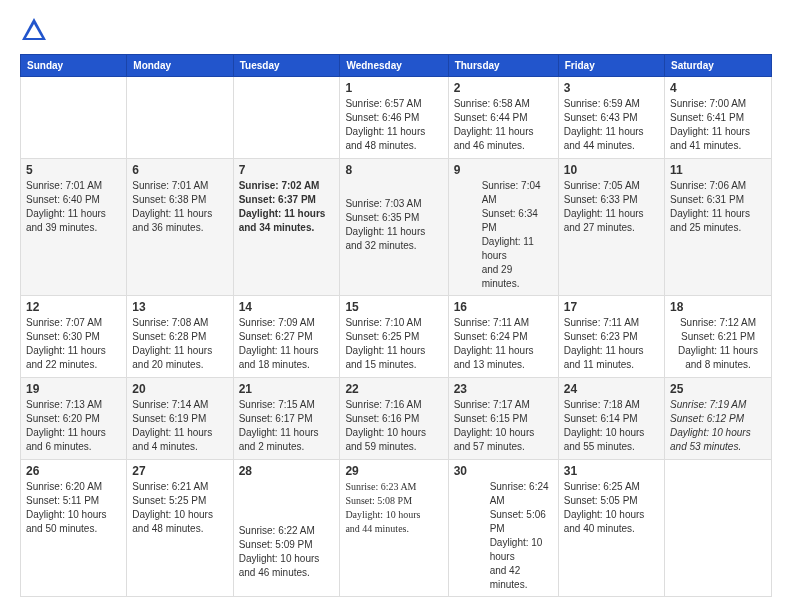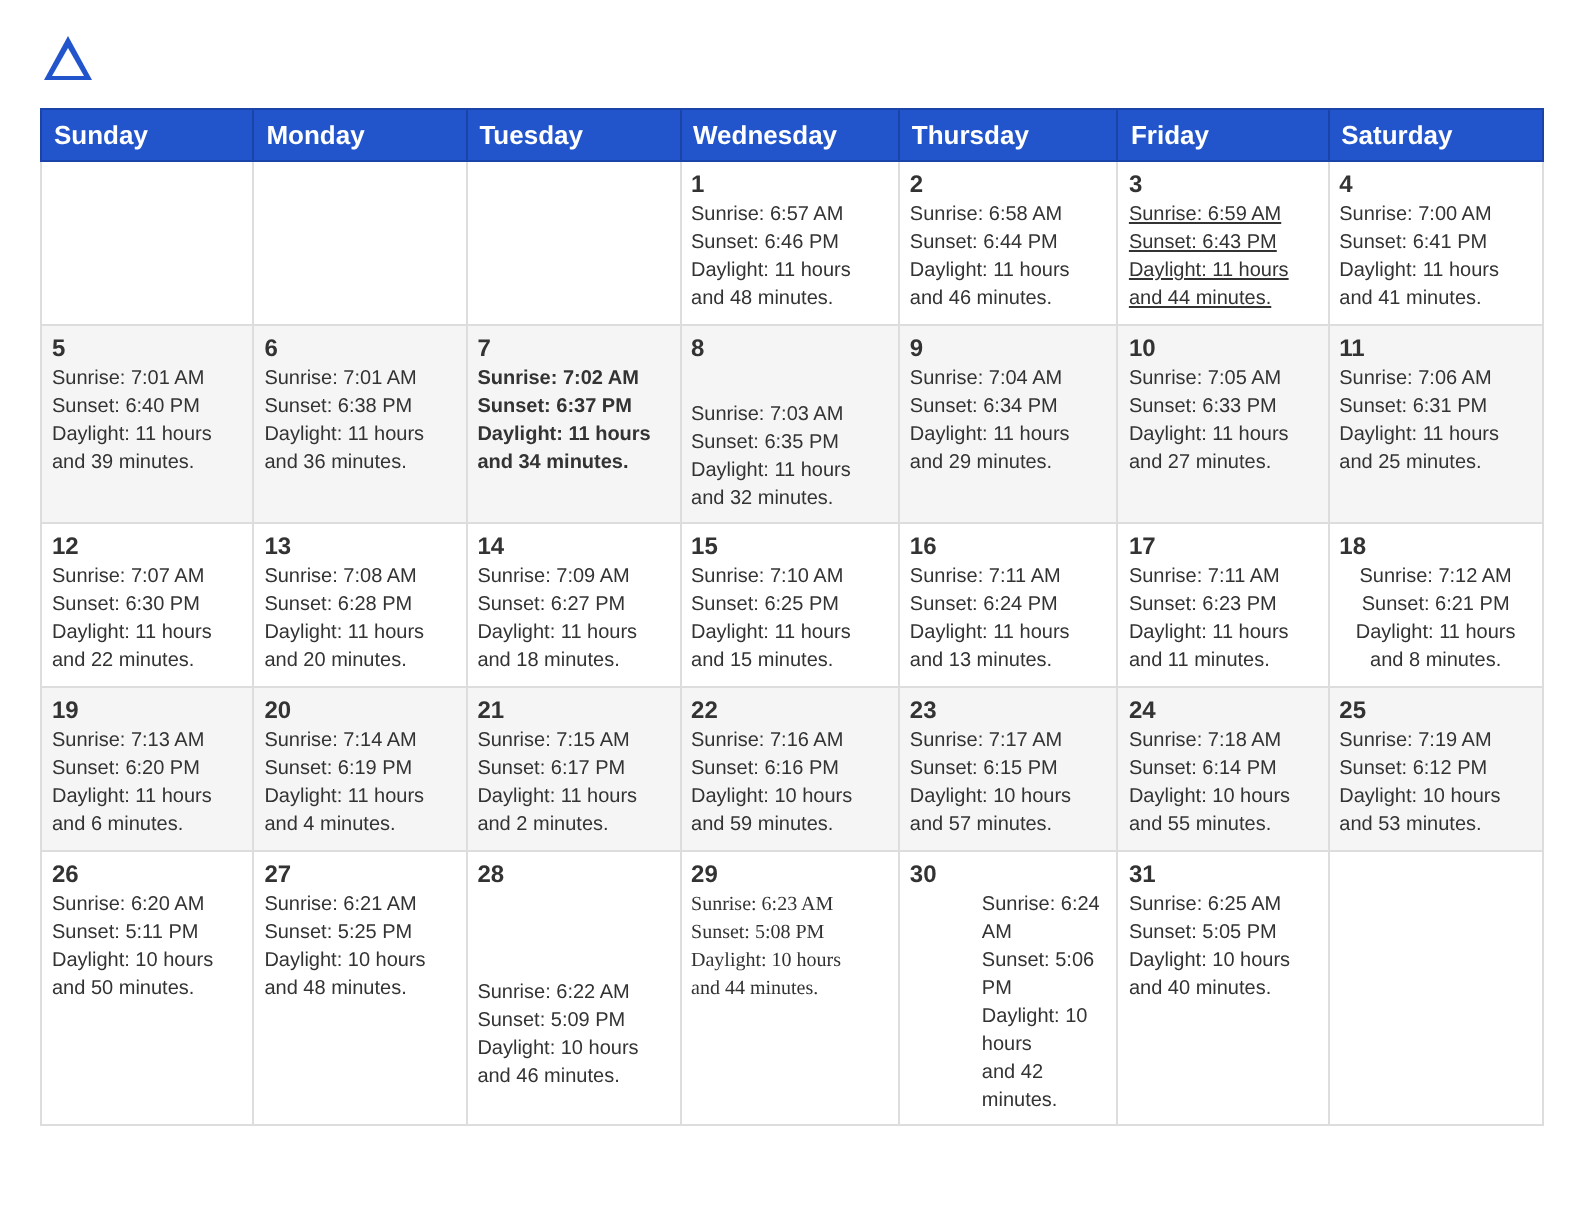--- a/index.html
+++ b/index.html
@@ -53,21 +53,21 @@
       color: #444;
     }
     .calendar {
       width: 100%;
       border-collapse: collapse;
       border: 1px solid #ccc;
     }
     .calendar th {
       background-color: #2255cc;
       color: #fff;
-      font-size: 13px;
+      font-size: 10px;
       font-weight: bold;
       text-align: left;
       padding: 5px 6px;
       border: 1px solid #1a44aa;
     }
     .calendar td {
       width: 113px;
       vertical-align: top;
       padding: 4px 5px;
       border: 1px solid #ddd;
@@ -140,21 +140,21 @@
           </td>
           <td>
             <div class="day-number">2</div>
             <div class="day-info" style="white-space: pre-line;">Sunrise: 6:58 AM
 Sunset: 6:44 PM
 Daylight: 11 hours
 and 46 minutes.</div>
           </td>
           <td>
             <div class="day-number">3</div>
-            <div class="day-info" style="white-space: pre-line; text-decoration: underline;">Sunrise: 6:59 AM
+            <div class="day-info" style="white-space: pre-line;">Sunrise: 6:59 AM
 Sunset: 6:43 PM
 Daylight: 11 hours
 and 44 minutes.</div>
           </td>
           <td>
             <div class="day-number">4</div>
             <div class="day-info" style="white-space: pre-line;">Sunrise: 7:00 AM
 Sunset: 6:41 PM
 Daylight: 11 hours
 and 41 minutes.</div>
@@ -184,21 +184,21 @@
           </td>
           <td>
             <div class="day-number">8</div>
             <div class="day-info" style="white-space: pre-line; margin-top: 20px;">Sunrise: 7:03 AM
 Sunset: 6:35 PM
 Daylight: 11 hours
 and 32 minutes.</div>
           </td>
           <td>
             <div class="day-number">9</div>
-            <div class="day-info" style="white-space: pre-line;">Sunrise: 7:04 AM
+            <div class="day-info" style="white-space: pre-line; margin-left: 28px;">Sunrise: 7:04 AM
 Sunset: 6:34 PM
 Daylight: 11 hours
 and 29 minutes.</div>
           </td>
           <td>
             <div class="day-number">10</div>
             <div class="day-info" style="white-space: pre-line;">Sunrise: 7:05 AM
 Sunset: 6:33 PM
 Daylight: 11 hours
 and 27 minutes.</div>
@@ -300,21 +300,21 @@
           </td>
           <td>
             <div class="day-number">24</div>
             <div class="day-info" style="white-space: pre-line;">Sunrise: 7:18 AM
 Sunset: 6:14 PM
 Daylight: 10 hours
 and 55 minutes.</div>
           </td>
           <td>
             <div class="day-number">25</div>
-            <div class="day-info" style="white-space: pre-line;">Sunrise: 7:19 AM
+            <div class="day-info" style="white-space: pre-line; font-style: italic;">Sunrise: 7:19 AM
 Sunset: 6:12 PM
 Daylight: 10 hours
 and 53 minutes.</div>
           </td>
         </tr>
         <tr>
           <td>
             <div class="day-number">26</div>
             <div class="day-info" style="white-space: pre-line;">Sunrise: 6:20 AM
 Sunset: 5:11 PM

